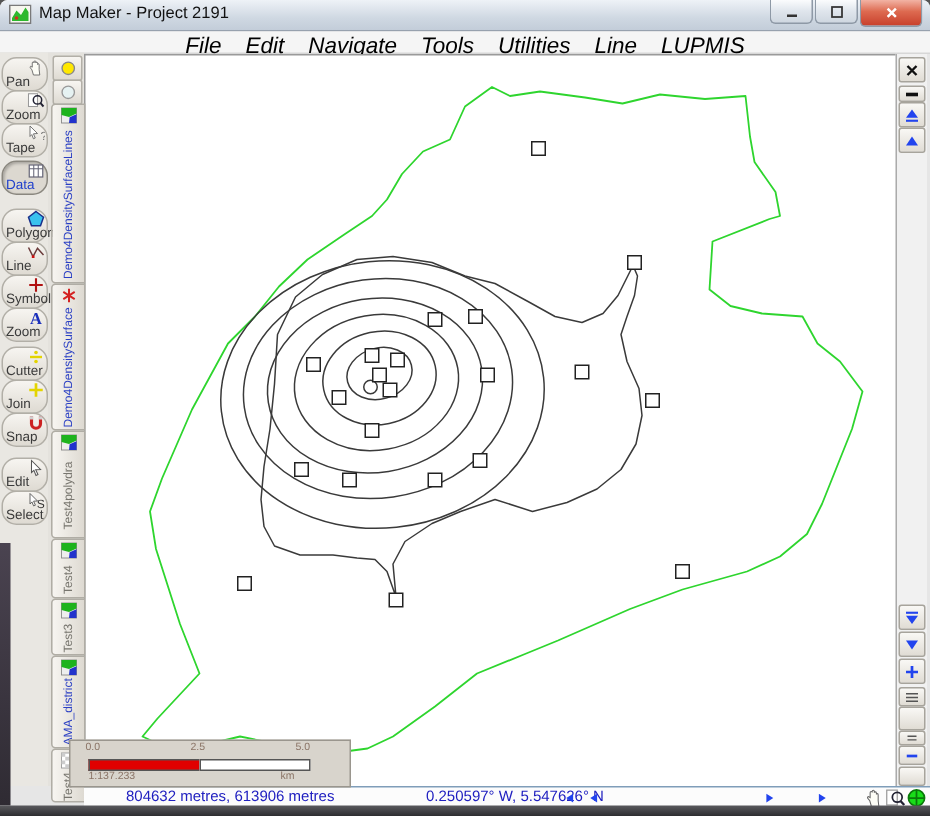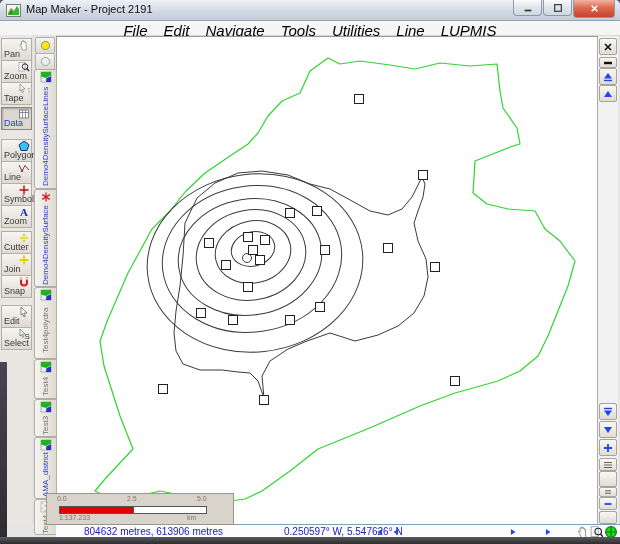--- a/index.html
+++ b/index.html
@@ -11,21 +11,21 @@
   .apptitle{position:absolute;left:26px;top:3px;font-size:11px;color:#111;}
   .winctl{position:absolute;right:5px;top:0;display:flex;}
   .wc{height:15px;width:27px;border:1px solid #8e99a6;border-top:none;border-radius:0 0 4px 4px;
      background:linear-gradient(#fbfcfd,#dfe5ec 50%,#cfd7e0);display:flex;align-items:center;justify-content:center;margin-left:1px;}
   .wc.close{width:40px;height:17px;background:linear-gradient(#f2b3a4,#dd6a50 45%,#c8402c);}
   
   .menubar{position:absolute;left:0;top:21px;width:620px;height:14px;background:#f5f5f5;border-bottom:1px solid #d7d7d7;white-space:nowrap;}
   .menu-item{display:inline-block;font-size:15px;color:#000;padding:1px 8px 1px 8px;cursor:default;font-style:italic;}
   
   .toolcol{position:absolute;left:0;top:35px;width:32px;height:489px;background:#e9e7e2;}
-  .tb{position:absolute;left:1px;width:29px;height:21px;border:1px solid #b2afa7;border-radius:0;
+  .tb{position:absolute;left:1px;width:29px;height:21px;border:1px solid #b2afa7;border-radius:10px;
       background:linear-gradient(#f7f5f1,#dedad2);}
   .tb.pressed{background:#dcd8d0;border-color:#8a877f;box-shadow:inset 1px 1px 2px rgba(0,0,0,.25);}
   .tb .tb-lab{position:absolute;left:2px;bottom:1px;font-size:9px;color:#3a3a3a;}
   .tb.pressed .tb-lab{color:#1f3fcc;}
   .tb .tb-ico{position:absolute;right:1px;top:0px;width:12px;height:12px;}
   .tb .tb-ico svg{width:12px;height:12px;display:block;}
   
   .tabcol{position:absolute;left:32px;top:35px;width:24px;height:489px;background:#e4e2dd;}
   .tabbtn{position:absolute;left:35px;width:18px;height:15px;border:1px solid #b2afa7;border-radius:2px;
       background:linear-gradient(#f7f5f1,#dedad2);display:flex;align-items:center;justify-content:center;}

